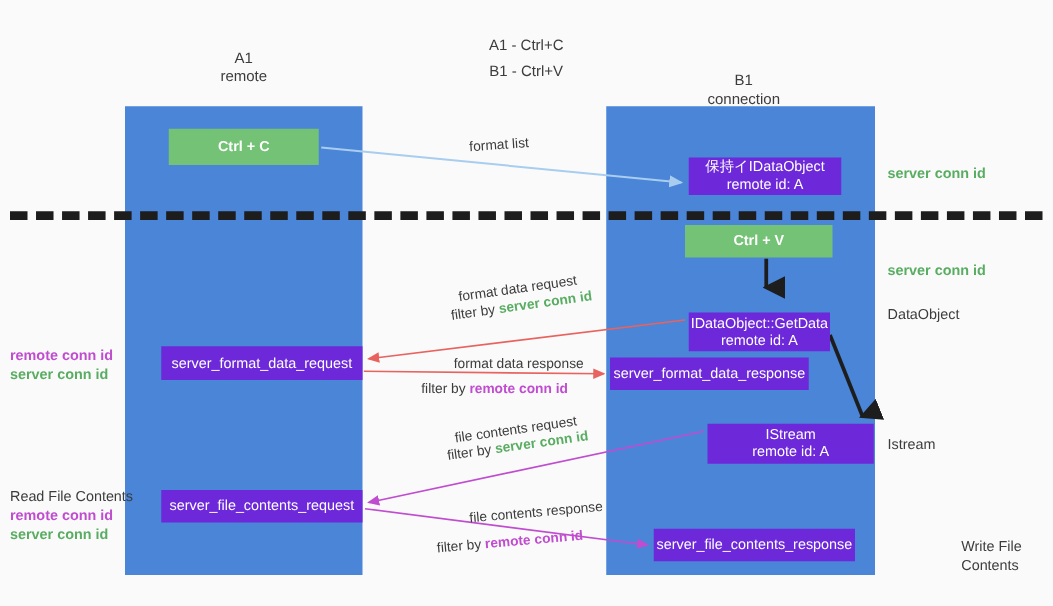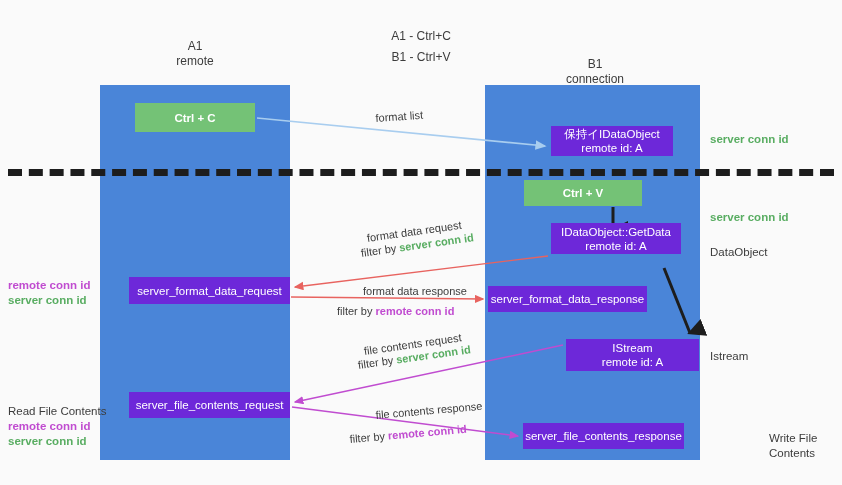--- a/index.html
+++ b/index.html
@@ -48,42 +48,42 @@
     font-size:11.5px;
     line-height:14px;
     white-space:pre-line;
     padding:2px 4px;
   }
   .box.green{background:#74c276;font-weight:bold;}
   .box.orange{background:#6d28d9;}
 
   #box-ctrlc{left:135px;top:103px;width:120px;height:29px;}
   #box-hold-idataobject{left:551px;top:126px;width:122px;height:30px;}
-  #box-ctrlv{left:524px;top:180px;width:118px;height:26px;text-align:center;}
-  #box-getdata{left:551px;top:223px;width:130px;height:31px;}
+  #box-ctrlv{left:548px;top:180px;width:118px;height:26px;text-align:center;}
+  #box-getdata{left:551px;top:250px;width:113px;height:31px;}
   #box-fmt-req{left:129px;top:277px;width:161px;height:27px;}
   #box-fmt-resp{left:488px;top:286px;width:159px;height:26px;}
   #box-istream{left:566px;top:339px;width:133px;height:32px;}
   #box-file-req{left:129px;top:392px;width:161px;height:26px;}
   #box-file-resp{left:523px;top:423px;width:161px;height:26px;}
 
   
   .side-label{font-size:11.5px;line-height:15px;color:#3c3c3c;}
   .side-label.green-txt{color:#59ad62;font-weight:bold;}
   #side-conn-1{left:710px;top:132px;}
   #side-conn-2{left:710px;top:210px;}
   #side-dataobject{left:710px;top:245px;}
   #side-istream{left:710px;top:349px;}
   #side-writefile{left:726px;top:431px;margin-left:43px;}
 
   
   .left-block{font-size:11.5px;line-height:15px;}
   .left-block .rc{color:#c04cd0;font-weight:bold;}
   .left-block .sc{color:#59ad62;font-weight:bold;}
-  .left-block .plain{color:#3c3c3c;font-weight:normal;margin-top:13px;}
+  .left-block .plain{color:#3c3c3c;font-weight:normal;}
   #left-fmt{left:8px;top:278px;}
   #left-file{left:8px;top:391px;}
 
   
   .edge-label{
     font-size:11px;line-height:15px;color:#3c3c3c;
     white-space:nowrap;
     transform-origin:left top;
   }
   .edge-label .sc{color:#59ad62;font-weight:bold;}

